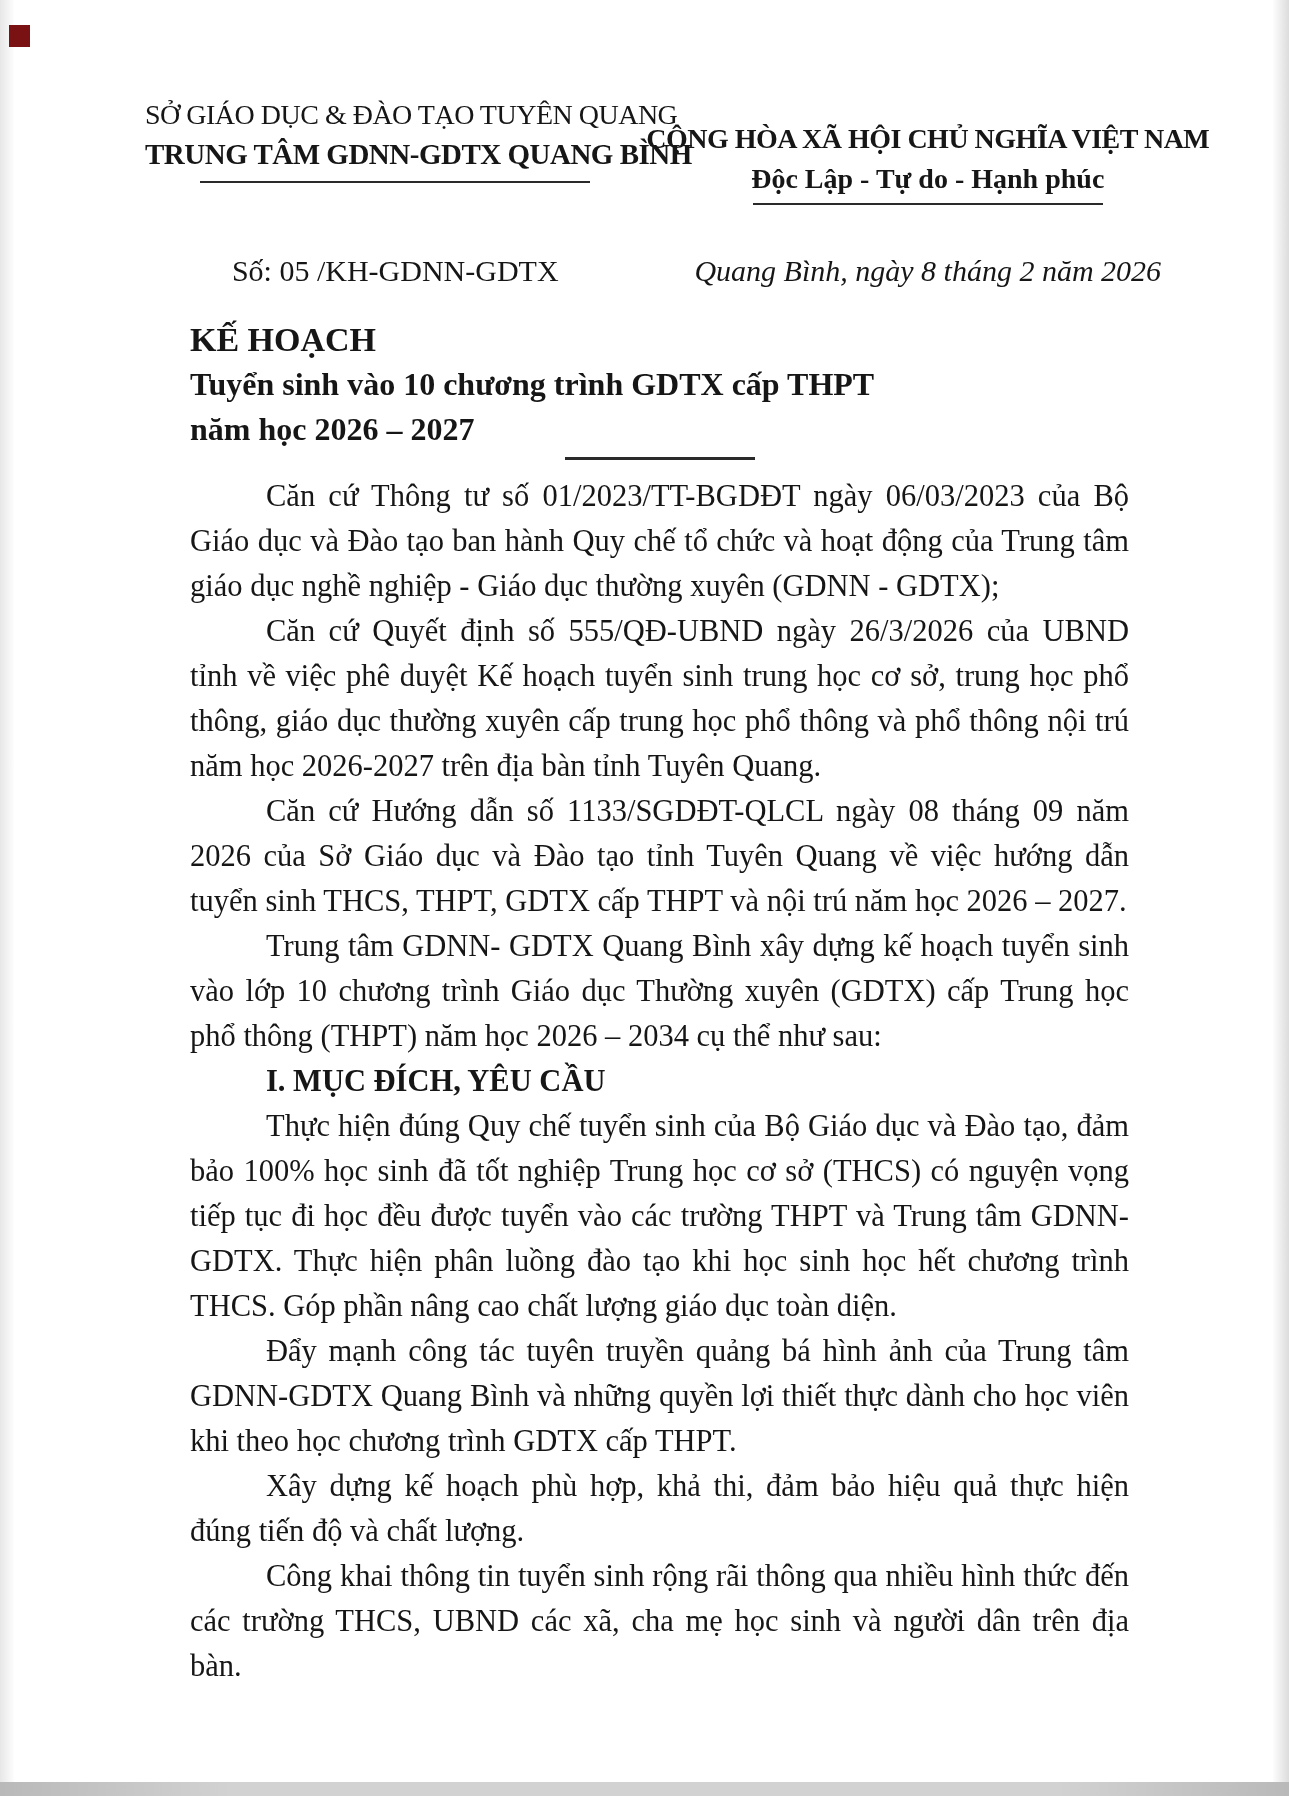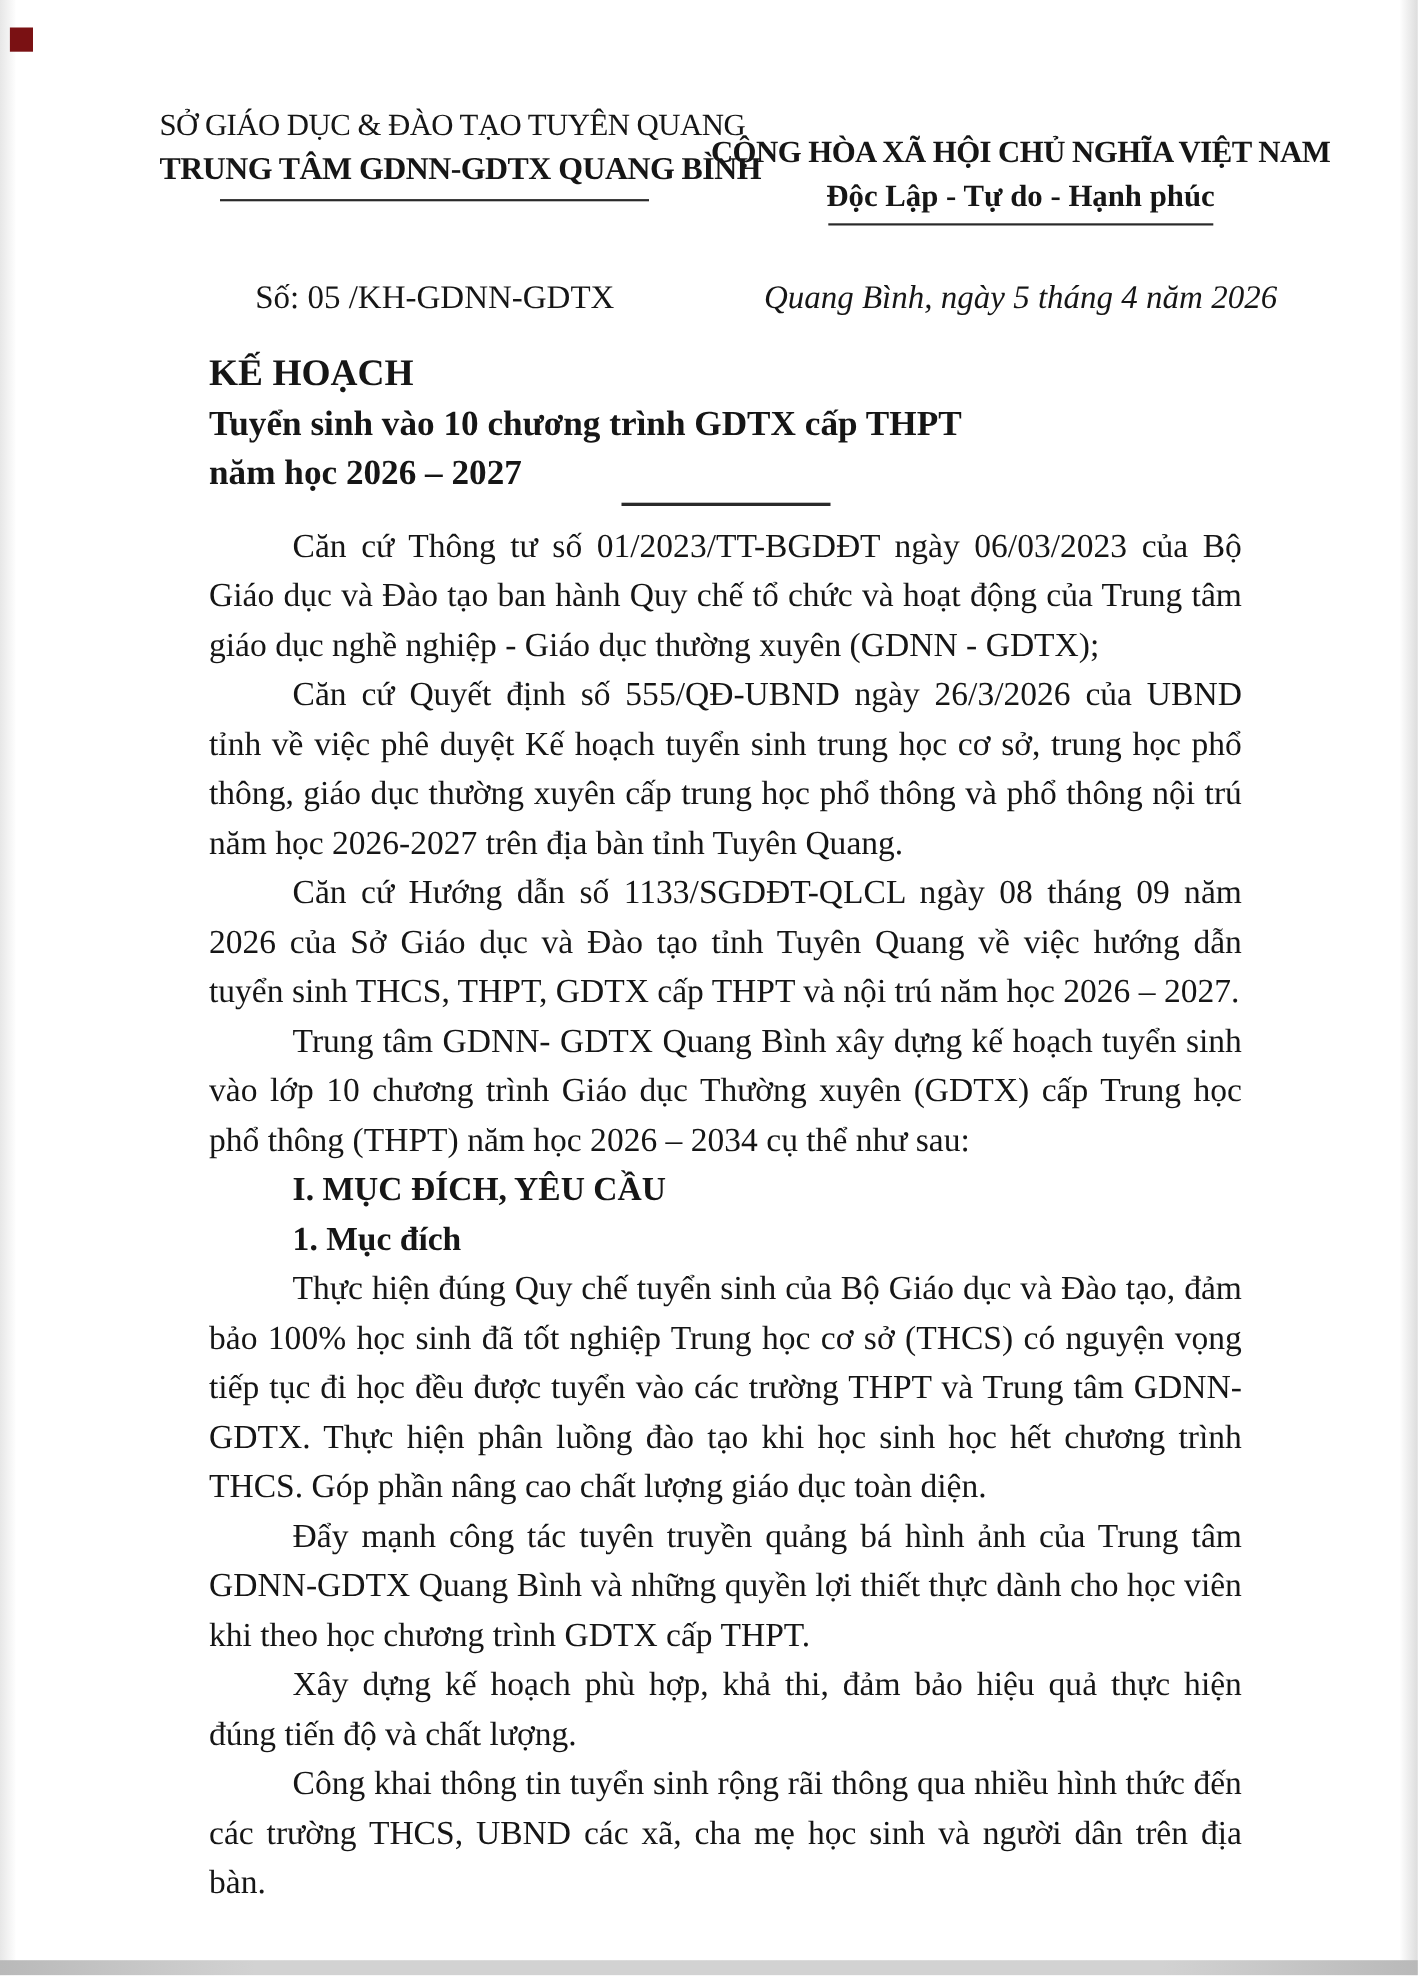--- a/index.html
+++ b/index.html
@@ -77,37 +77,36 @@
       </div>
       <div class="header-col-right">
         <div class="national-line">CỘNG HÒA XÃ HỘI CHỦ NGHĨA VIỆT NAM</div>
         <div class="motto-line">Độc Lập - Tự do - Hạnh phúc</div>
         <div class="rule rule-right"></div>
       </div>
     </div>
 
     <div class="meta-row">
       <div class="doc-number">Số: 05 /KH-GDNN-GDTX</div>
-      <div class="place-date">Quang Bình, ngày 5 tháng 4 năm 2026</div>
+      <div class="place-date">Quang Bình, ngày 8 tháng 2 năm 2026</div>
     </div>
 
     <div class="title-block">
       <div class="title-1">KẾ HOẠCH</div>
       <div class="title-2">Tuyển sinh vào 10 chương trình GDTX cấp THPT</div>
       <div class="title-3">năm học 2026 – 2027</div>
       <div class="rule-title"></div>
     </div>
 
     <div class="body-block">
       <p>Căn cứ Thông tư số 01/2023/TT-BGDĐT ngày 06/03/2023 của Bộ Giáo dục và Đào tạo ban hành Quy chế tổ chức và hoạt động của Trung tâm giáo dục nghề nghiệp - Giáo dục thường xuyên (GDNN - GDTX);</p>
       <p>Căn cứ Quyết định số 555/QĐ-UBND ngày 26/3/2026 của UBND tỉnh về việc phê duyệt Kế hoạch tuyển sinh trung học cơ sở, trung học phổ thông, giáo dục thường xuyên cấp trung học phổ thông và phổ thông nội trú năm học 2026-2027 trên địa bàn tỉnh Tuyên Quang.</p>
       <p>Căn cứ Hướng dẫn số 1133/SGDĐT-QLCL ngày 08 tháng 09 năm 2026 của Sở Giáo dục và Đào tạo tỉnh Tuyên Quang về việc hướng dẫn tuyển sinh THCS, THPT, GDTX cấp THPT và nội trú năm học 2026 – 2027.</p>
       <p>Trung tâm GDNN- GDTX Quang Bình xây dựng kế hoạch tuyển sinh vào lớp 10 chương trình Giáo dục Thường xuyên (GDTX) cấp Trung học phổ thông (THPT) năm học 2026 – 2034 cụ thể như sau:</p>
       <div class="heading">I. MỤC ĐÍCH, YÊU CẦU</div>
-      <div class="heading">1. Mục đích</div>
       <p>Thực hiện đúng Quy chế tuyển sinh của Bộ Giáo dục và Đào tạo, đảm bảo 100% học sinh đã tốt nghiệp Trung học cơ sở (THCS) có nguyện vọng tiếp tục đi học đều được tuyển vào các trường THPT và Trung tâm GDNN-GDTX. Thực hiện phân luồng đào tạo khi học sinh học hết chương trình THCS. Góp phần nâng cao chất lượng giáo dục toàn diện.</p>
       <p>Đẩy mạnh công tác tuyên truyền quảng bá hình ảnh của Trung tâm GDNN-GDTX Quang Bình và những quyền lợi thiết thực dành cho học viên khi theo học chương trình GDTX cấp THPT.</p>
       <p>Xây dựng kế hoạch phù hợp, khả thi, đảm bảo hiệu quả thực hiện đúng tiến độ và chất lượng.</p>
       <p>Công khai thông tin tuyển sinh rộng rãi thông qua nhiều hình thức đến các trường THCS, UBND các xã, cha mẹ học sinh và người dân trên địa bàn.</p>
     </div>
 
   </div>
 </div>
 
 </body></html>

